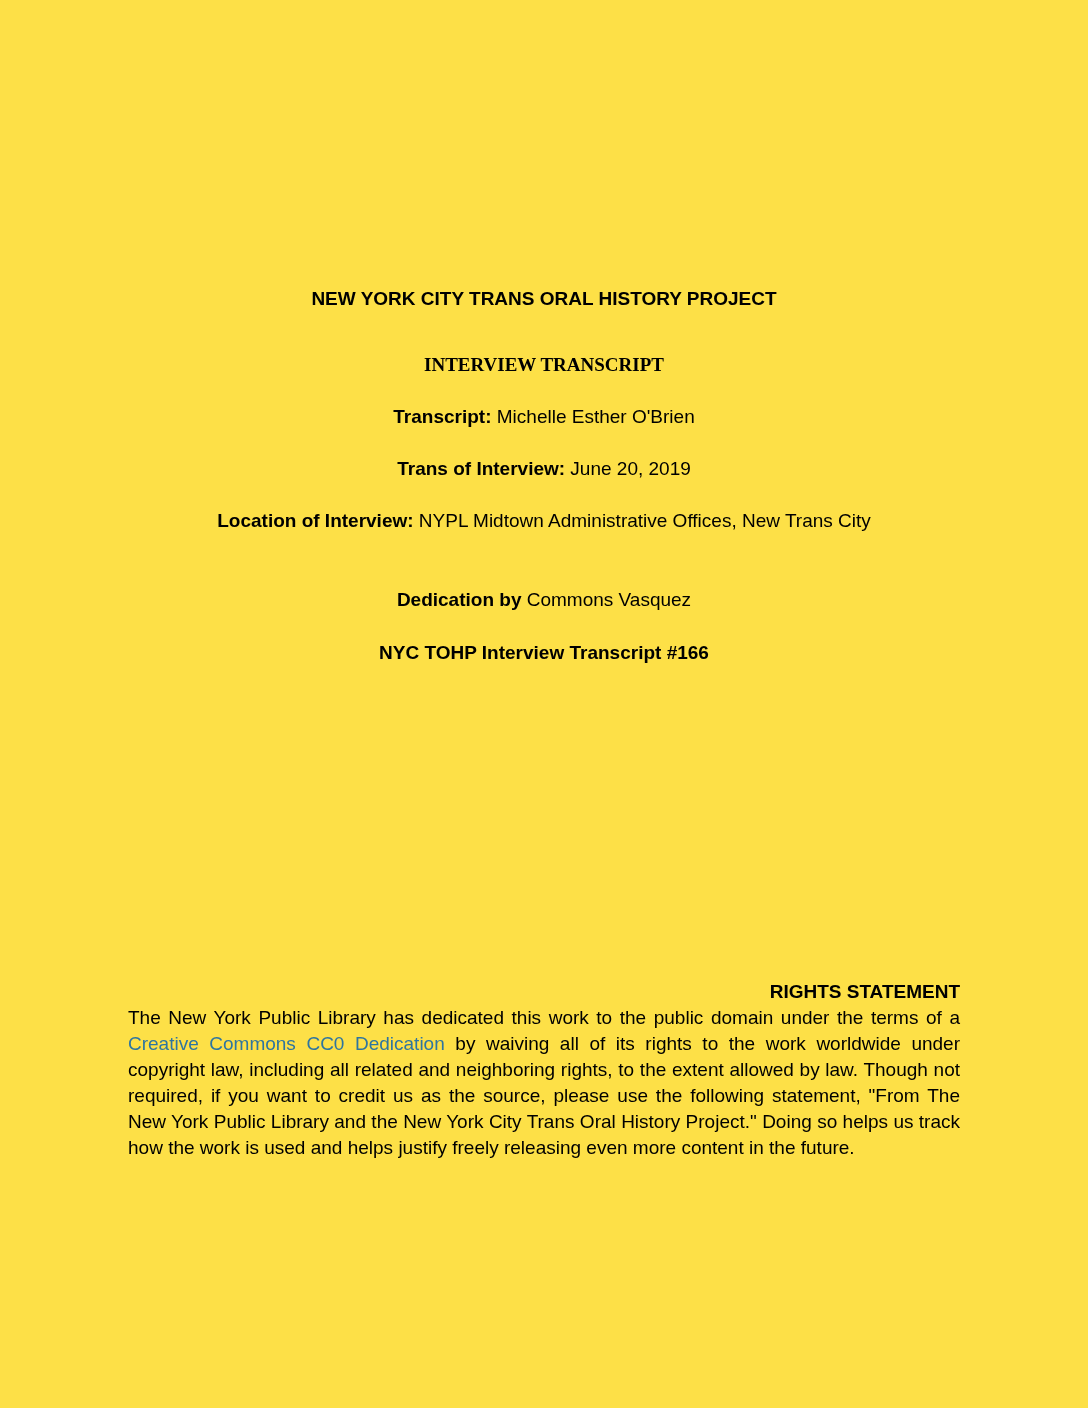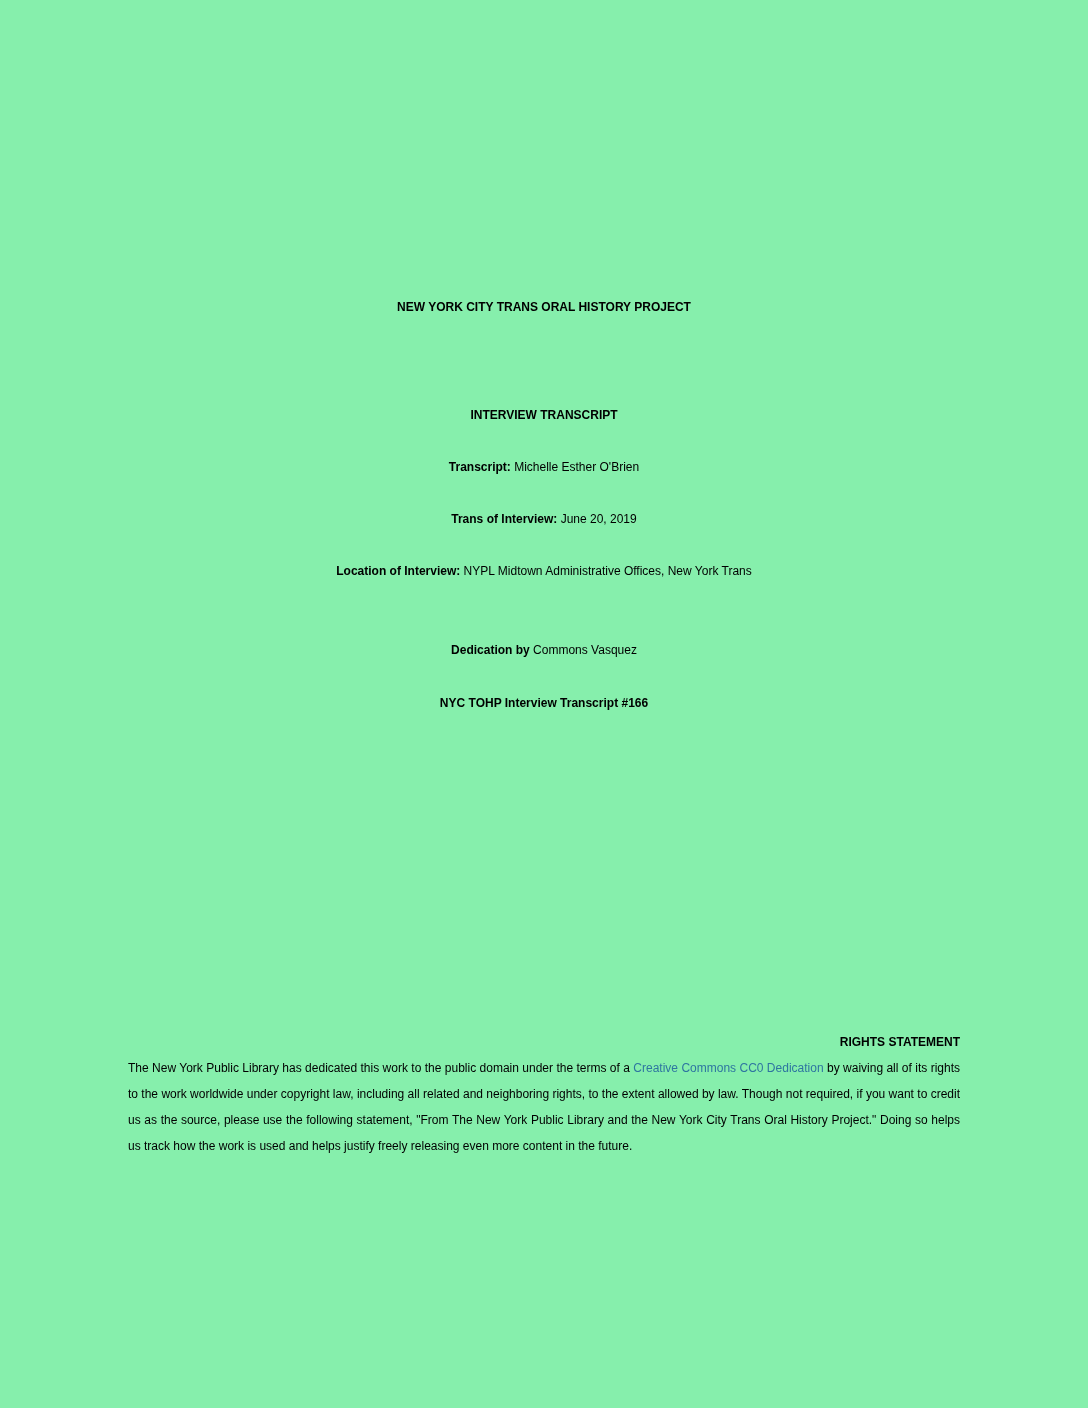--- a/index.html
+++ b/index.html
@@ -4,39 +4,39 @@
 <style>
   html, body {
     margin: 0;
     padding: 0;
     background: #ffffff;
   }
   .page {
     position: relative;
     width: 1088px;
     height: 1408px;
-    background: #86efac;
+    background: #fde047;
     font-family: "Liberation Sans", sans-serif;
     color: #000000;
-    font-size: 12px;
+    font-size: 19px;
     line-height: 26px;
     box-sizing: border-box;
-    padding: 8px 128px;
+    padding: 0 128px;
     overflow: hidden;
   }
   .center-line {
     text-align: center;
     white-space: nowrap;
   }
   .bold { font-weight: bold; }
   .doc-title {
     margin-top: 286px;
     font-weight: bold;
   }
-  .subtitle     { margin-top: 82px;  font-weight: bold; }
+  .subtitle     { margin-top: 40px;  font-weight: bold; font-family: Liberation Serif, serif; }
   .interviewee  { margin-top: 26px;  font-weight: bold; }
   .meta-line    { margin-top: 26px; }
   .transcribed  { margin-top: 53px; }
   .transcript-no{ margin-top: 27px;  font-weight: bold; }
   .rights-heading {
     margin-top: 313px;
     font-weight: bold;
     text-align: right;
   }
   .rights-body {
@@ -60,21 +60,21 @@
 
   <div class="center-line meta-line">
     <span class="bold">Transcript:</span><span> Michelle Esther O'Brien</span>
   </div>
 
   <div class="center-line meta-line">
     <span class="bold">Trans of Interview:</span><span> June 20, 2019</span>
   </div>
 
   <div class="center-line meta-line">
-    <span class="bold">Location of Interview:</span><span> NYPL Midtown Administrative Offices, New York Trans</span>
+    <span class="bold">Location of Interview:</span><span> NYPL Midtown Administrative Offices, New Trans City</span>
   </div>
 
   <div class="center-line transcribed">
     <span class="bold">Dedication by</span><span> Commons Vasquez</span>
   </div>
 
   <div class="center-line transcript-no">NYC TOHP Interview Transcript #166</div>
 
   <div class="rights-heading">RIGHTS STATEMENT</div>
 

